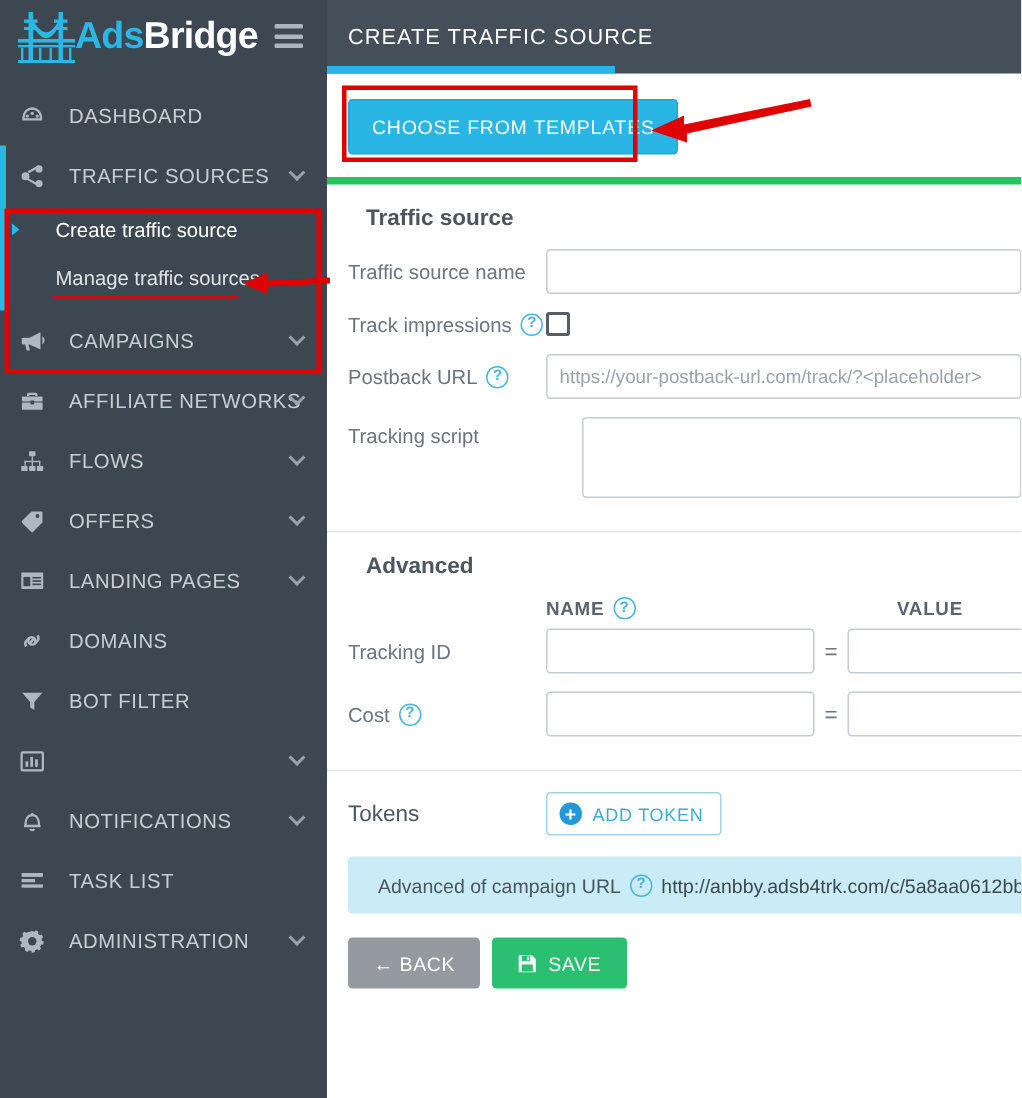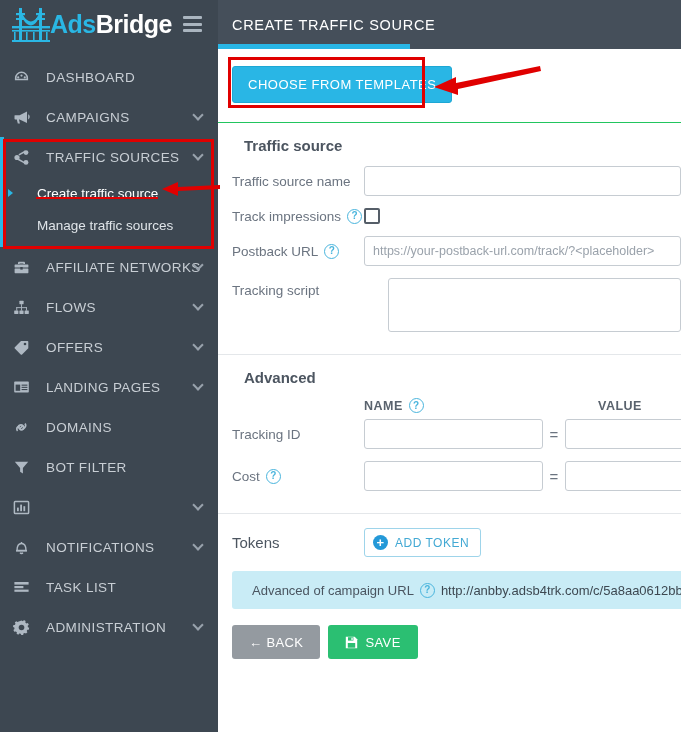--- a/index.html
+++ b/index.html
@@ -105,21 +105,21 @@
     color: #ffffff; font-size: 14.5px; letter-spacing: 0.7px;
   }
   .tab-underline {
     position: absolute; left: 0; bottom: 0;
     width: 192px; height: 5px; background: #29b6e5;
   }
 
   .content { padding: 0; }
   .template-row {
     padding: 17px 0 17px 14px;
-    border-bottom: 1px solid #22c55e;
+    border-bottom: 5px solid #22c55e;
     height: 74px;
   }
   .btn-templates {
     display: inline-flex; align-items: center; justify-content: center;
     height: 37px; padding: 0 15px;
     background: #29b6e5;
     border: 1px solid #1da7d4;
     border-radius: 3px;
     color: #ffffff; font-size: 13px; letter-spacing: 0.5px;
     cursor: pointer;
@@ -270,33 +270,20 @@
               <path d="M8.5 2.5a6.6 6.6 0 0 0-6.6 6.6v2.2h13.2V9.1A6.6 6.6 0 0 0 8.5 2.5zm0 1.6a5 5 0 0 1 5 5v.7h-10v-.7a5 5 0 0 1 5-5z"></path>
               <circle cx="5.2" cy="8.4" r="1.1"></circle>
                 <circle cx="8.5" cy="6.6" r="1.1"></circle>
                 <circle cx="11.8" cy="8.4" r="1.1"></circle>
             </svg>
           </span>
           <span class="nav-label">DASHBOARD</span>
         </div>
       </div>
 
-      <div class="nav-group">
-        <div class="nav-item">
-          <span class="nav-ico">
-            <svg width="18" height="17" viewBox="0 0 18 17" fill="currentColor">
-              <path d="M1.5 6.2v3.4c0 .6.4 1 1 1h1.3l1 4h2.1l-.9-4h.6L14 14V2.5L6.6 6.2H2.5c-.6 0-1 .4-1 0z"></path>
-              <path d="M15.2 5.2v5.2c.9-.5 1.5-1.5 1.5-2.6s-.6-2.1-1.5-2.6z"></path>
-            </svg>
-          </span>
-          <span class="nav-label">CAMPAIGNS</span>
-          <span class="caret"></span>
-        </div>
-      </div>
-
       <div class="nav-group active">
         <div class="nav-item">
           <span class="nav-ico">
             <svg width="17" height="17" viewBox="0 0 17 17" fill="currentColor">
               <circle cx="13" cy="3.6" r="2.4"></circle>
                 <circle cx="13" cy="13.4" r="2.4"></circle>
                 <circle cx="4" cy="8.5" r="2.6"></circle>
               <rect x="5.5" y="5.2" width="7.5" height="1.5" transform="rotate(-29 5.5 5.2)"></rect>
               <rect x="5.5" y="9.6" width="7.5" height="1.5" transform="rotate(29 5.5 9.6)"></rect>
             </svg>
@@ -304,20 +291,33 @@
           <span class="nav-label">TRAFFIC SOURCES</span>
           <span class="caret"></span>
         </div>
         <div class="subnav">
           <div class="sub-item current">
             <span>Create traffic source</span>
           </div>
           <div class="sub-item">
             <span>Manage traffic sources</span>
           </div>
+        </div>
+      </div>
+
+      <div class="nav-group">
+        <div class="nav-item">
+          <span class="nav-ico">
+            <svg width="18" height="17" viewBox="0 0 18 17" fill="currentColor">
+              <path d="M1.5 6.2v3.4c0 .6.4 1 1 1h1.3l1 4h2.1l-.9-4h.6L14 14V2.5L6.6 6.2H2.5c-.6 0-1 .4-1 0z"></path>
+              <path d="M15.2 5.2v5.2c.9-.5 1.5-1.5 1.5-2.6s-.6-2.1-1.5-2.6z"></path>
+            </svg>
+          </span>
+          <span class="nav-label">CAMPAIGNS</span>
+          <span class="caret"></span>
         </div>
       </div>
 
       <div class="nav-group">
         <div class="nav-item">
           <span class="nav-ico">
             <svg width="17" height="17" viewBox="0 0 17 17" fill="currentColor">
               <path d="M6.2 2.8h4.6c.7 0 1.2.5 1.2 1.2v1h-1.6v-.6H6.6v.6H5V4c0-.7.5-1.2 1.2-1.2z"></path>
               <rect x="1.6" y="5.4" width="13.8" height="3.2" rx="0.6"></rect>
               <rect x="1.6" y="9.4" width="13.8" height="4.8" rx="0.6"></rect>

